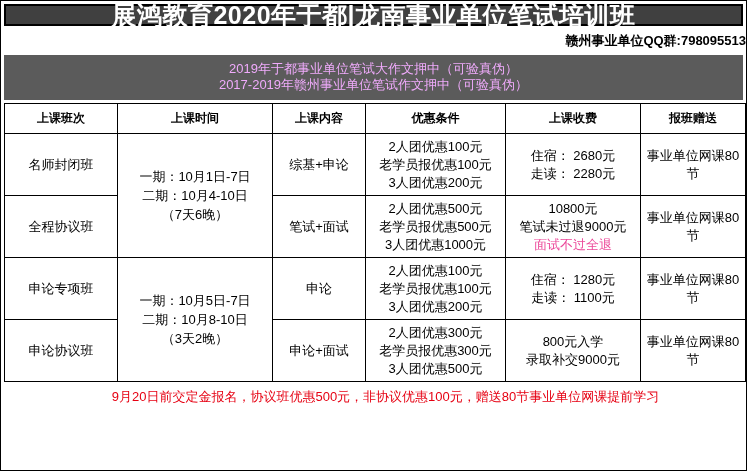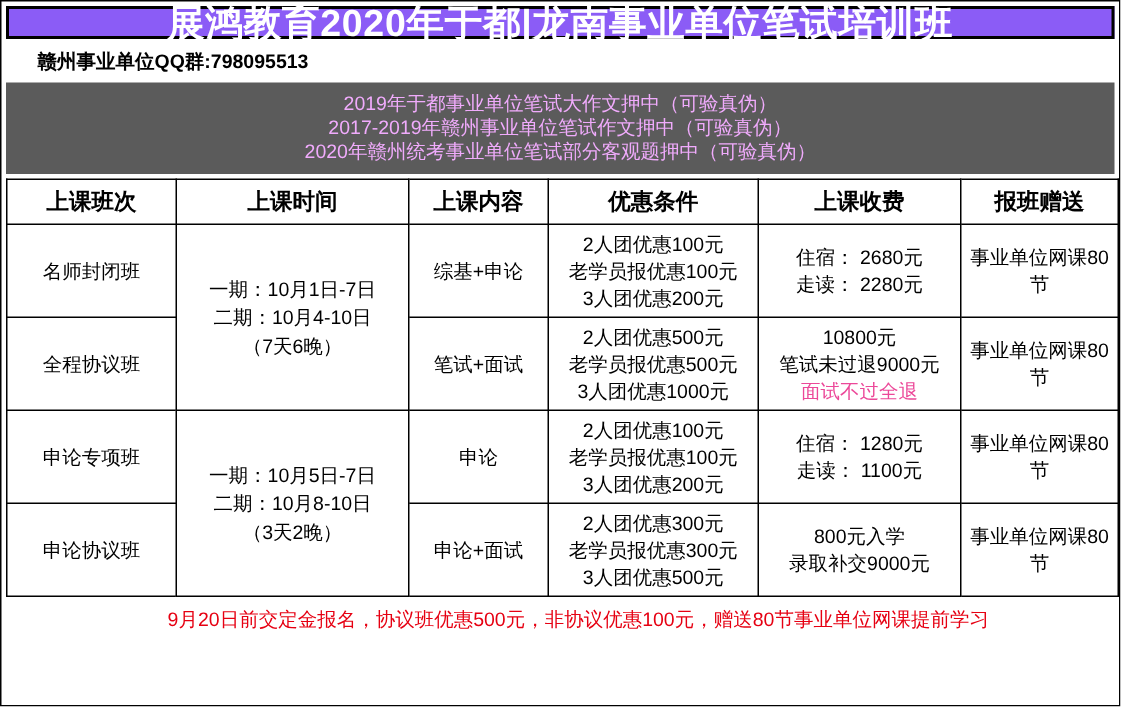--- a/index.html
+++ b/index.html
@@ -12,41 +12,41 @@
   #poster {
     width: 747px;
     height: 471px;
     position: relative;
     background: #ffffff;
     border: 1px solid #000000;
     overflow: hidden;
   }
   
   .title-bar {
-    background: #8b5cf6;
+    background: #404040;
     border: 2px solid #000000;
     margin: 3px 3px 0 3px;
     height: 22px;
     display: flex;
     align-items: center;
     justify-content: center;
   }
   .title-text {
     color: #ffffff;
     font-size: 25px;
     font-weight: bold;
     letter-spacing: 0.5px;
     white-space: nowrap;
   }
   
   .contact-bar {
     height: 26px;
     display: flex;
     align-items: center;
-    justify-content: space-between;
+    justify-content: flex-end;
     gap: 26px;
     margin-top: 2px;
     padding-left: 24px;
   }
   .contact-bar span {
     font-size: 13px;
     font-weight: bold;
     color: #000000;
     white-space: nowrap;
   }
@@ -73,21 +73,21 @@
   table.main td, table.main th {
     border: 1px solid #000000;
     text-align: center;
     vertical-align: middle;
     font-size: 13px;
     color: #000000;
     padding: 2px 1px;
   }
   table.main thead th {
     height: 30px;
-    font-size: 15px;
+    font-size: 12px;
     font-weight: bold;
   }
   td.cell-class { height: 62px; font-size: 14px; }
   td.cell-time { font-size: 13px; line-height: 19px; }
   td.cell-content { font-size: 13px; }
   td.cell-offer { font-size: 13px; line-height: 18px; }
   td.cell-fee { font-size: 13px; line-height: 18px; }
   td.cell-gift { font-size: 13px; }
   .red { color: #ec4899; }
   .lines div { white-space: nowrap; }
@@ -115,21 +115,20 @@
     <div class="title-text">展鸿教育2020年于都|龙南事业单位笔试培训班</div>
   </div>
 
   <div class="contact-bar">
     <span>赣州事业单位QQ群:798095513</span>
   </div>
 
   <div class="notice-block">
     <div class="notice-line">2019年于都事业单位笔试大作文押中（可验真伪）</div>
     <div class="notice-line">2017-2019年赣州事业单位笔试作文押中（可验真伪）</div>
-    <div class="notice-line">2020年赣州统考事业单位笔试部分客观题押中（可验真伪）</div>
   </div>
 
   <table class="main">
     <colgroup>
       <col style="width:113px">
       <col style="width:155px">
       <col style="width:93px">
       <col style="width:140px">
       <col style="width:135px">
       <col style="width:105px">

